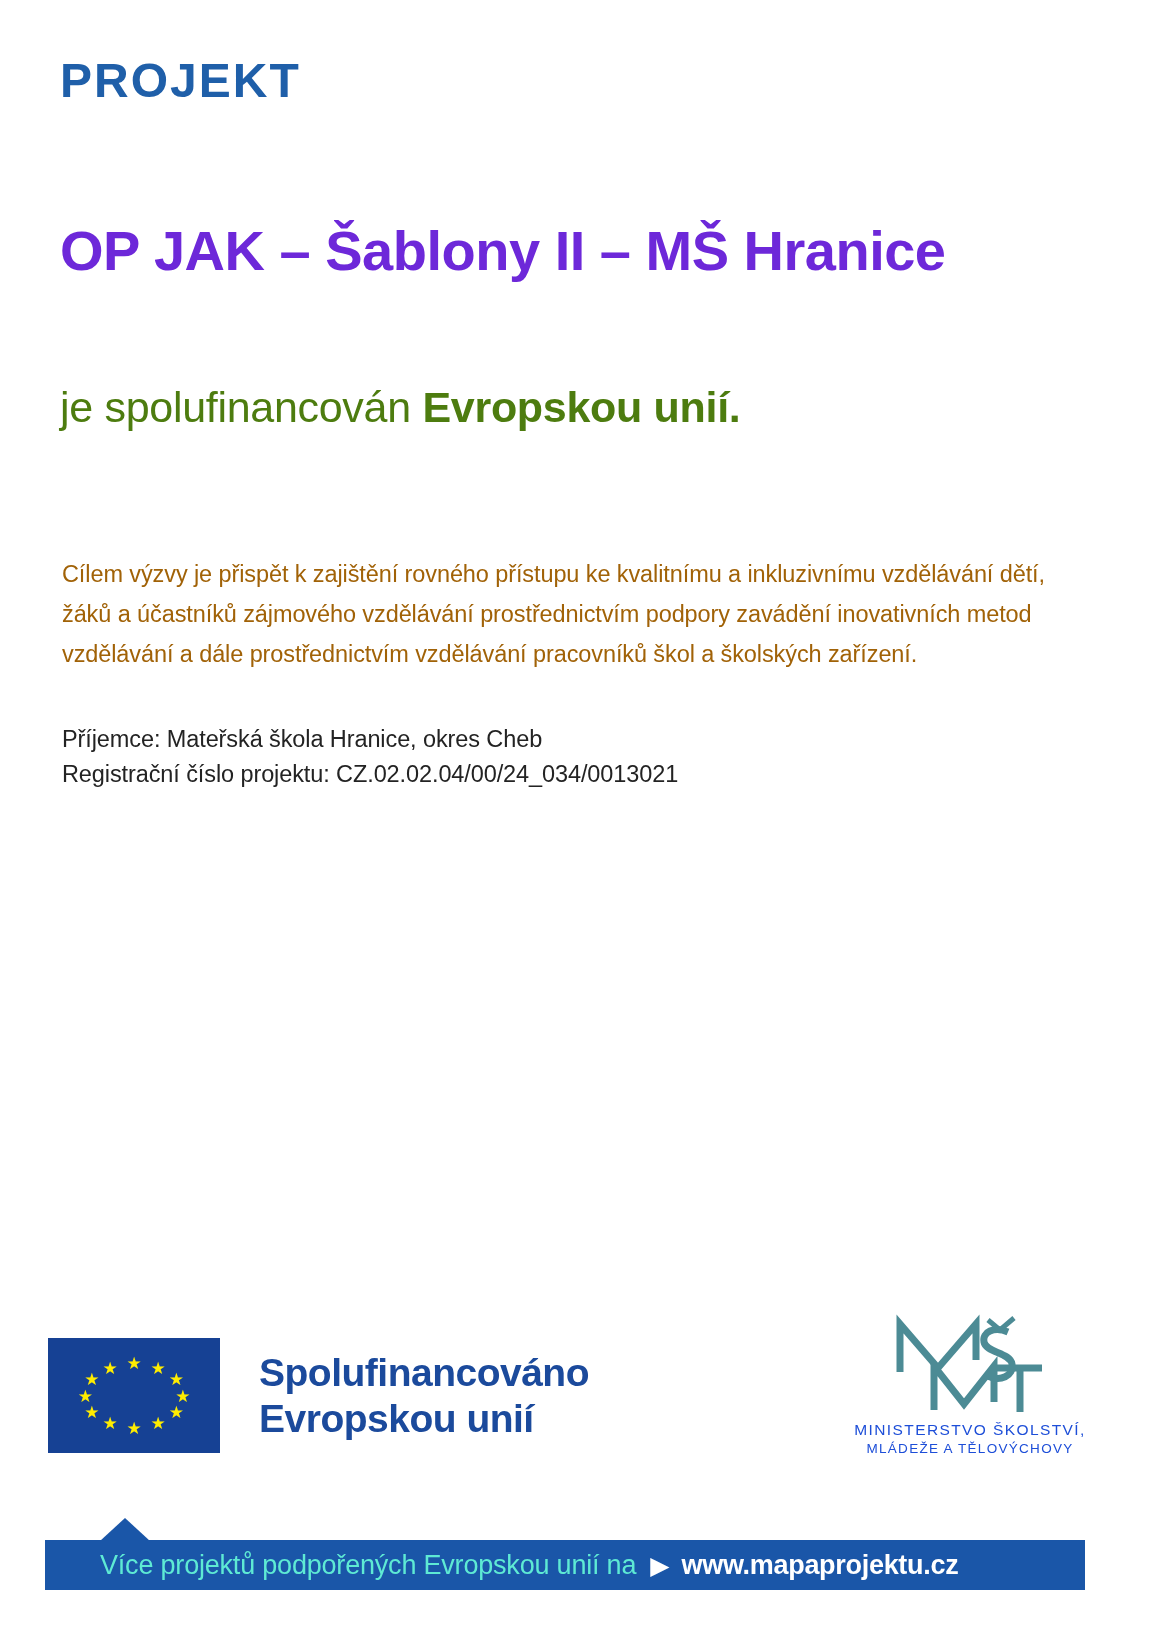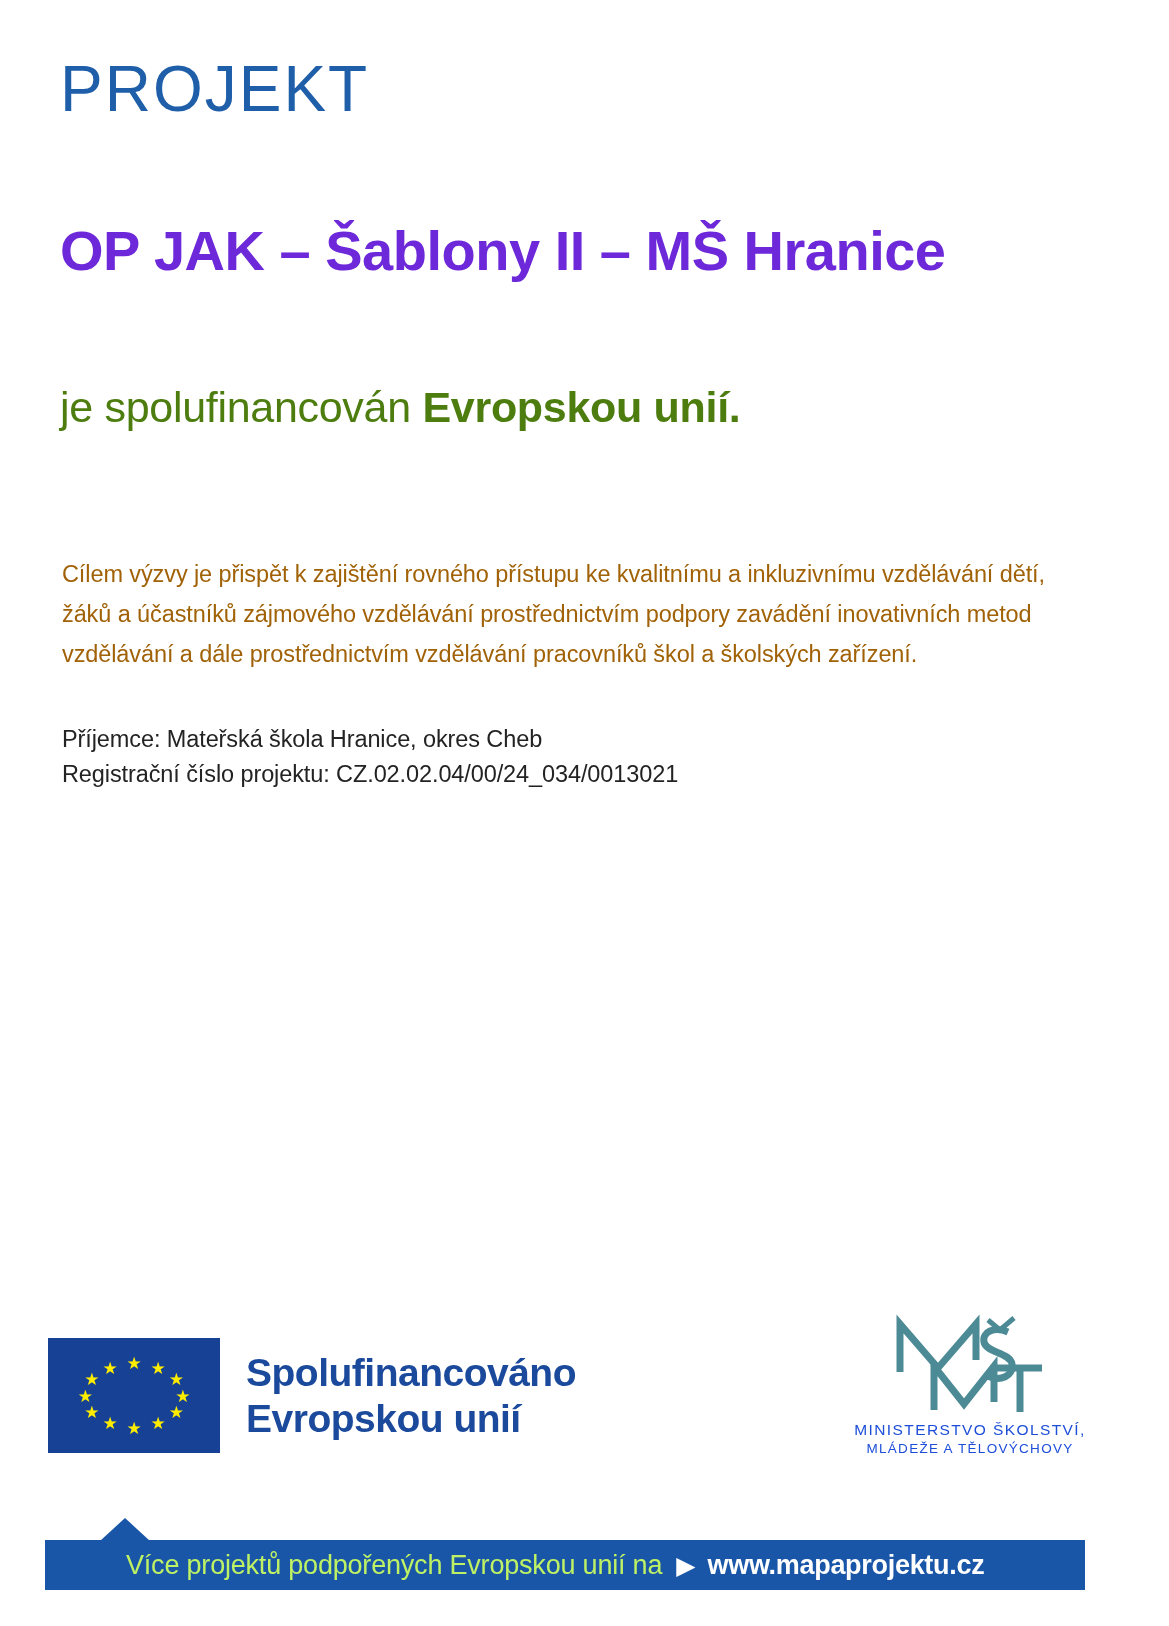--- a/index.html
+++ b/index.html
@@ -17,23 +17,23 @@
     height: 1626px;
     background: #ffffff;
     overflow: hidden;
   }
 
   
   .kicker {
     position: absolute;
     left: 60px;
     top: 57px;
-    font-size: 64px;
+    font-size: 48px;
     line-height: 1;
-    font-weight: 400;
+    font-weight: 700;
     letter-spacing: 2px;
     color: #1f5fa9;
     white-space: nowrap;
   }
 
   .title {
     position: absolute;
     left: 60px;
     top: 208px;
     width: 900px;
@@ -104,21 +104,21 @@
     position: absolute;
     width: 15px;
     height: 15px;
     color: #ffed00;
     font-size: 17px;
     line-height: 15px;
     text-align: center;
     transform: translate(-50%, -50%);
   }
   .eu-caption {
-    margin-left: 26px;
+    margin-left: 39px;
     color: #1b4a9c;
     font-size: 39px;
     line-height: 46px;
     font-weight: bold;
     letter-spacing: -0.5px;
     white-space: nowrap;
   }
 
   
   .msmt {
@@ -167,22 +167,22 @@
     position: absolute;
     left: 0;
     top: 22px;
     width: 1040px;
     height: 50px;
     background: #1a56a8;
     display: flex;
     align-items: center;
   }
   .banner-text {
-    margin-left: 81px;
-    color: #bef264;
+    margin-left: 55px;
+    color: #5eead4;
     font-size: 27px;
     letter-spacing: -0.2px;
     white-space: nowrap;
   }
   .banner-arrow {
     margin: 0 12px 0 14px;
     color: #ffffff;
     font-size: 25px;
     line-height: 1;
   }

